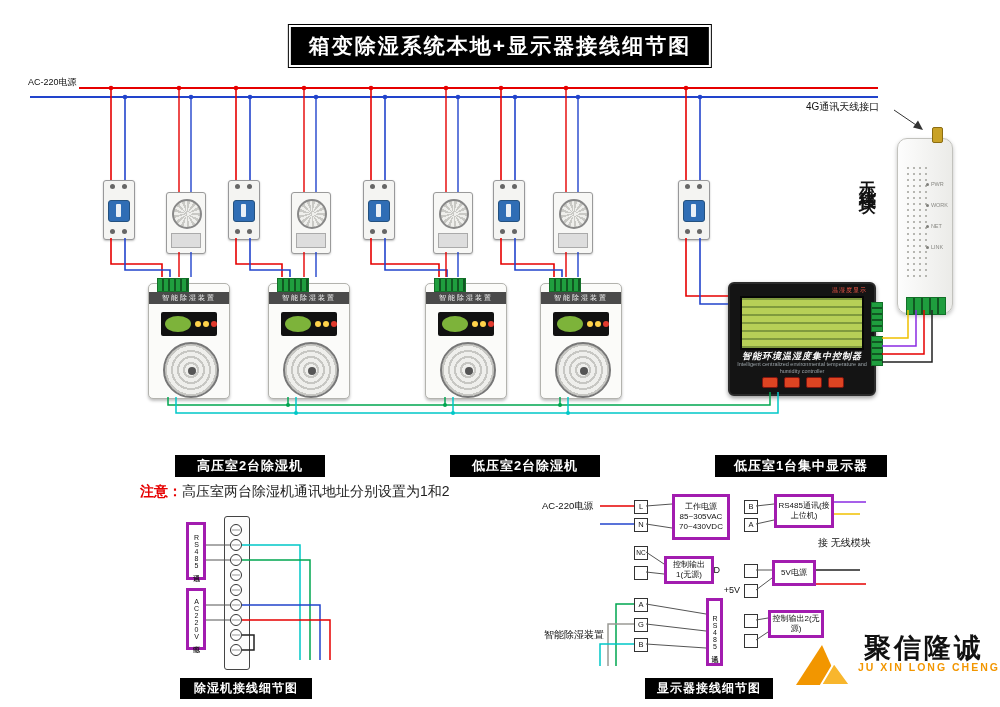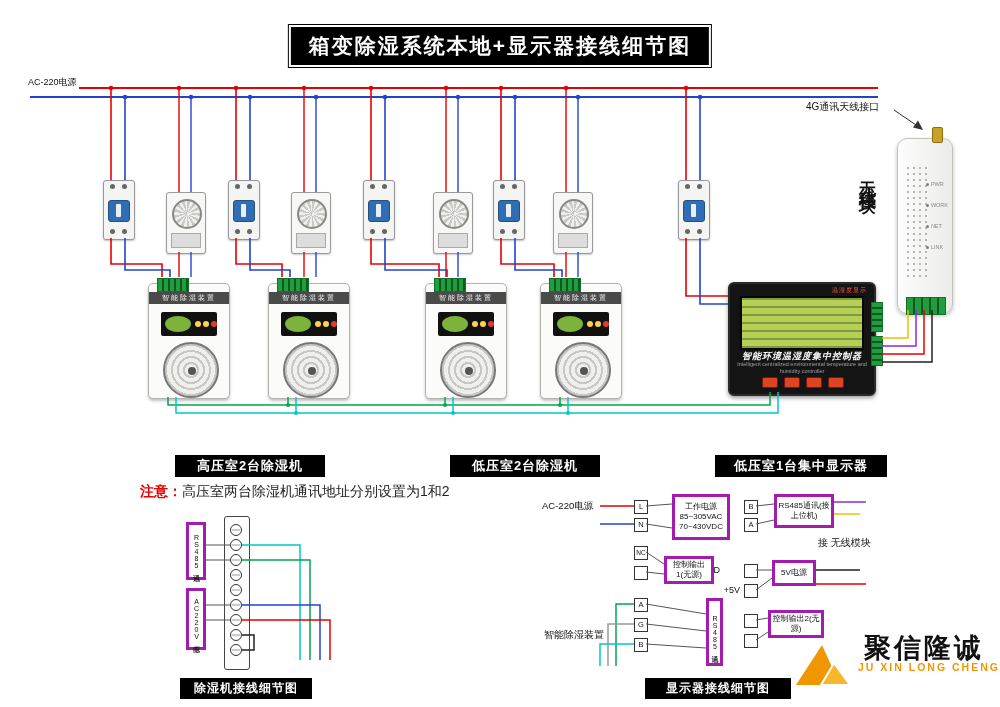--- a/index.html
+++ b/index.html
@@ -408,21 +408,21 @@
 
   <div class="note" style="left:140px;top:483px">
     <span class="pre">注意：</span><span class="body">高压室两台除湿机通讯地址分别设置为1和2</span>
   </div>
 
   <div class="lbl" style="left:542px;top:500px;font-size:9.5px">AC-220电源</div>
   <div class="lbl bg" style="left:542px;top:628px">智能除湿装置</div>
   <div class="lbl" style="left:818px;top:536px">接 无线模块</div>
 
   <div class="sec small" style="left:168px;top:678px;width:132px">除湿机接线细节图</div>
-  <div class="sec small" style="left:633px;top:678px;width:146px">显示器接线细节图</div>
+  <div class="sec small" style="left:633px;top:678px;width:128px">显示器接线细节图</div>
 
   <div class="logo">
     <svg width="60" height="50" viewBox="0 0 60 50" style="position:absolute;left:2px;top:14px">
       <polygon points="2,47 28,7 46,47" fill="#f29600"></polygon>
       <polygon points="27,47 40,25 56,47" fill="#f8b62d" stroke="#fff" stroke-width="2"></polygon>
     </svg>
     <div class="logo-cn">聚信隆诚</div>
     <div class="logo-en">JU XIN LONG CHENG</div>
   </div>
 

